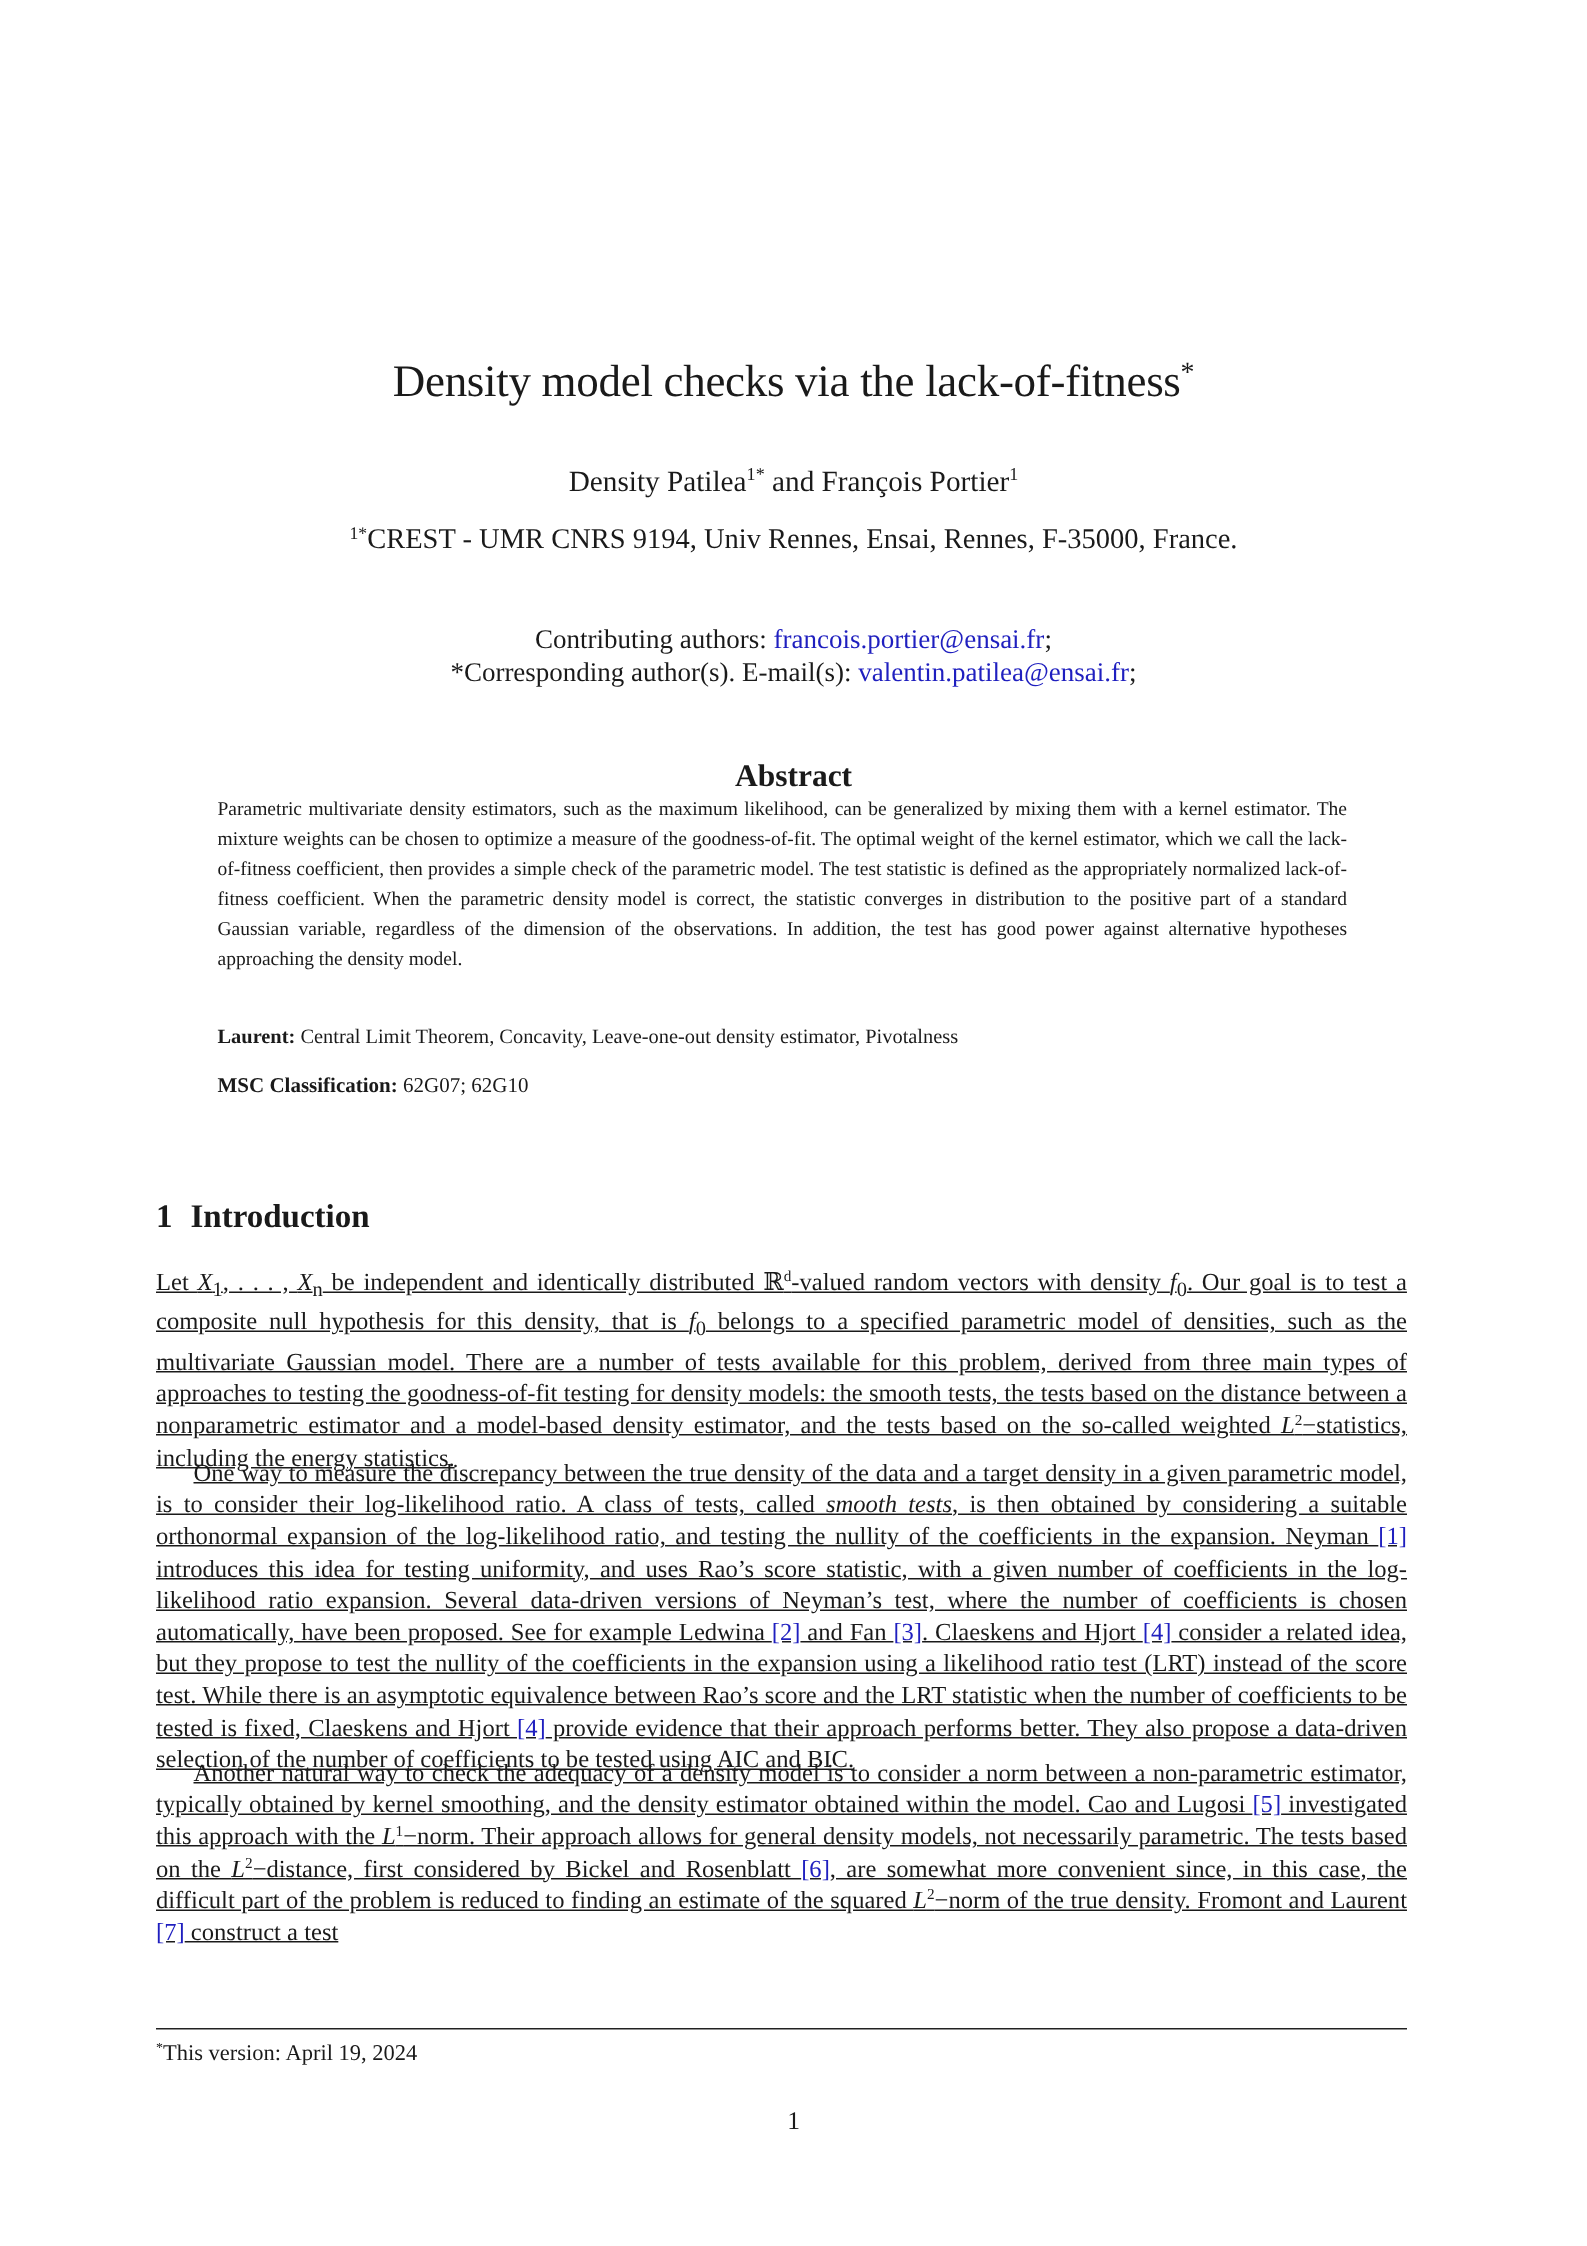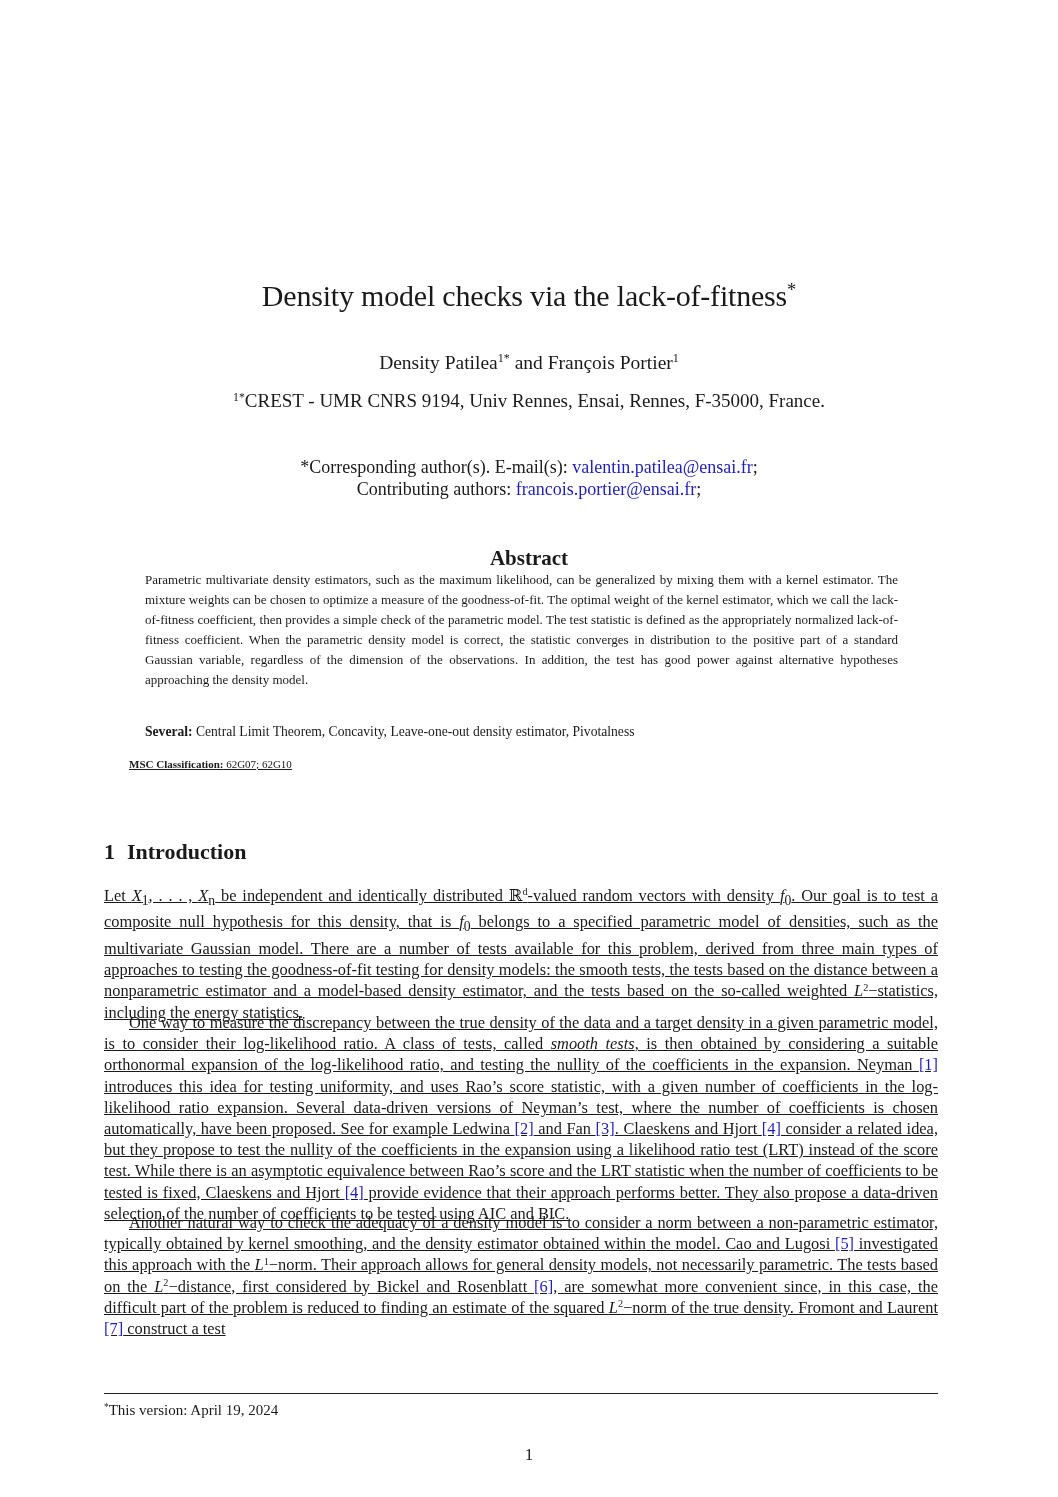--- a/index.html
+++ b/index.html
@@ -1,30 +1,30 @@
 <!DOCTYPE html>
 <html><head>
 <meta charset="utf-8">
 <style>
   html, body { margin: 0; padding: 0; background: #ffffff; }
   body { width: 1058px; height: 1497px; position: relative; overflow: hidden;
          font-family: "Liberation Serif", "DejaVu Serif", serif; color: #1a1a1a; }
-  .abs { position: absolute; margin-top: 41px; }
+  .abs { position: absolute; }
   .center { left: 0; width: 1058px; text-align: center; }
   .title { top: 238px; font-size: 30px; letter-spacing: -0.2px; }
   .authors { top: 311px; font-size: 19.5px; }
   .affil { top: 349px; font-size: 19px; }
   .corr { top: 415px; font-size: 18px; line-height: 22px; }
   a, .link { color: #1f1fbf; text-decoration: none; }
   sup { font-size: 62%; vertical-align: 0; position: relative; top: -0.55em; line-height: 0; }
   .abstract-head { top: 505px; font-size: 21px; font-weight: bold; }
   .abstract { top: 529px; left: 145px; width: 753px; font-size: 13px; line-height: 19.9px;
               text-align: justify; }
   .kw { top: 683px; left: 145px; width: 760px; font-size: 13.6px; }
-  .msc { top: 717px; left: 129px; width: 760px; font-size: 11px; text-decoration: underline; }
+  .msc { top: 717px; left: 145px; width: 760px; font-size: 14px; }
   .kw b, .msc b { font-weight: bold; }
   .section { top: 798px; left: 104px; font-size: 22px; font-weight: bold; }
   .section .num { margin-right: 12px; }
   .body { left: 104px; width: 834px; font-size: 16.4px; line-height: 21.2px; text-align: justify; text-decoration: underline; }
   .body p { margin: 0; }
   .p1 { top: 844px; }
   .p2 { top: 971px; }
   .p3 { top: 1171px; }
   .rule { top: 1352px; left: 104px; width: 834px; height: 1px; background: #222; }
   .footnote { top: 1361px; left: 104px; font-size: 15px; }
@@ -36,28 +36,28 @@
 
 <div class="abs center title"><span>Density model checks via the lack-of-fitness</span><sup>*</sup></div>
 
 <div class="abs center authors">
   <span>Density Patilea</span><sup>1*</sup><span> and </span><span>François Portier</span><sup>1</sup>
 </div>
 
 <div class="abs center affil"><sup>1*</sup><span>CREST - UMR CNRS 9194, Univ Rennes, Ensai, Rennes, F-35000, France.</span></div>
 
 <div class="abs center corr">
+  <div><span>Contributing authors: </span><a href="#" class="link">francois.portier@ensai.fr</a><span>;</span></div>
   <div><span>*Corresponding author(s). E-mail(s): </span><a href="#" class="link">valentin.patilea@ensai.fr</a><span>;</span></div>
-  <div><span>Contributing authors: </span><a href="#" class="link">francois.portier@ensai.fr</a><span>;</span></div>
 </div>
 
 <div class="abs center abstract-head">Abstract</div>
 <div class="abs abstract">Parametric multivariate density estimators, such as the maximum likelihood, can be generalized by mixing them with a kernel estimator. The mixture weights can be chosen to optimize a measure of the goodness-of-fit. The optimal weight of the kernel estimator, which we call the lack-of-fitness coefficient, then provides a simple check of the parametric model. The test statistic is defined as the appropriately normalized lack-of-fitness coefficient. When the parametric density model is correct, the statistic converges in distribution to the positive part of a standard Gaussian variable, regardless of the dimension of the observations. In addition, the test has good power against alternative hypotheses approaching the density model.</div>
 
-<div class="abs kw"><b>Several:</b><span> Central Limit Theorem, Concavity, Leave-one-out density estimator, Pivotalness</span></div>
+<div class="abs kw"><b>Laurent:</b><span> Central Limit Theorem, Concavity, Leave-one-out density estimator, Pivotalness</span></div>
 <div class="abs msc"><b>MSC Classification:</b><span> 62G07; 62G10</span></div>
 
 <div class="abs section"><span class="num">1</span><span>Introduction</span></div>
 
 <div class="abs body p1">
   <p><span>Let </span><i>X</i><sub>1</sub><span>, . . . , </span><i>X</i><sub>n</sub><span> be independent and identically distributed ℝ</span><sup>d</sup><span>-valued random vectors with density </span><i>f</i><sub>0</sub><span>. Our goal is to test a composite null hypothesis for this density, that is </span><i>f</i><sub>0</sub><span> belongs to a specified parametric model of densities, such as the multivariate Gaussian model. There are a number of tests available for this problem, derived from three main types of approaches to testing the goodness-of-fit testing for density models: the smooth tests, the tests based on the distance between a nonparametric estimator and a model-based density estimator, and the tests based on the so-called weighted </span><i>L</i><sup>2</sup><span>−statistics, including the energy statistics.</span></p>
 </div>
 
 <div class="abs body p2">
   <p style="text-indent:25px"><span>One way to measure the discrepancy between the true density of the data and a target density in a given parametric model, is to consider their log-likelihood ratio. A class of tests, called </span><i>smooth tests</i><span>, is then obtained by considering a suitable orthonormal expansion of the log-likelihood ratio, and testing the nullity of the coefficients in the expansion. Neyman </span><a href="#">[1]</a><span> introduces this idea for testing uniformity, and uses Rao’s score statistic, with a given number of coefficients in the log-likelihood ratio expansion. Several data-driven versions of Neyman’s test, where the number of coefficients is chosen automatically, have been proposed. See for example Ledwina </span><a href="#">[2]</a><span> and Fan </span><a href="#">[3]</a><span>. Claeskens and Hjort </span><a href="#">[4]</a><span> consider a related idea, but they propose to test the nullity of the coefficients in the expansion using a likelihood ratio test (LRT) instead of the score test. While there is an asymptotic equivalence between Rao’s score and the LRT statistic when the number of coefficients to be tested is fixed, Claeskens and Hjort </span><a href="#">[4]</a><span> provide evidence that their approach performs better. They also propose a data-driven selection of the number of coefficients to be tested using AIC and BIC.</span></p>

